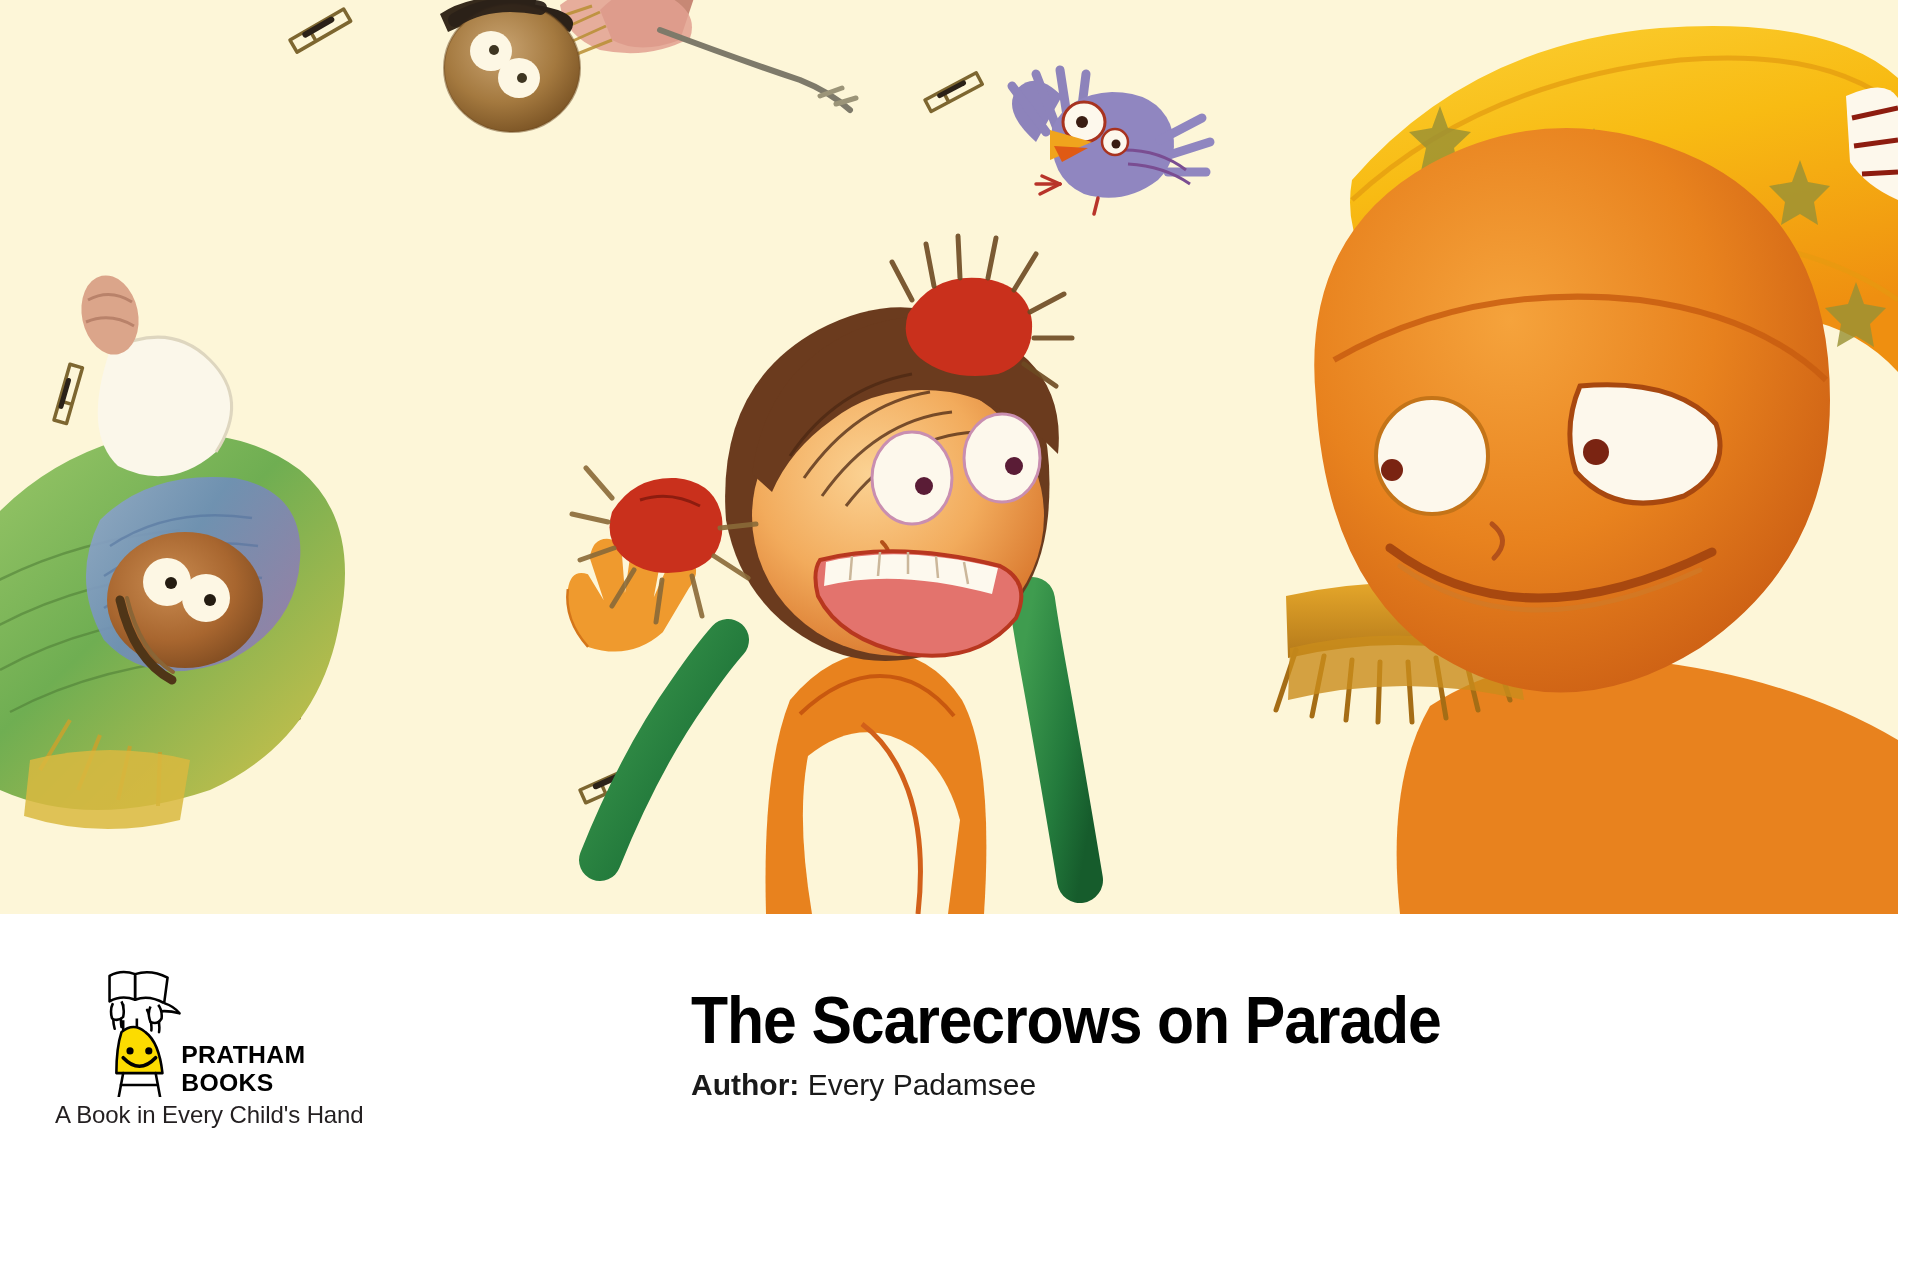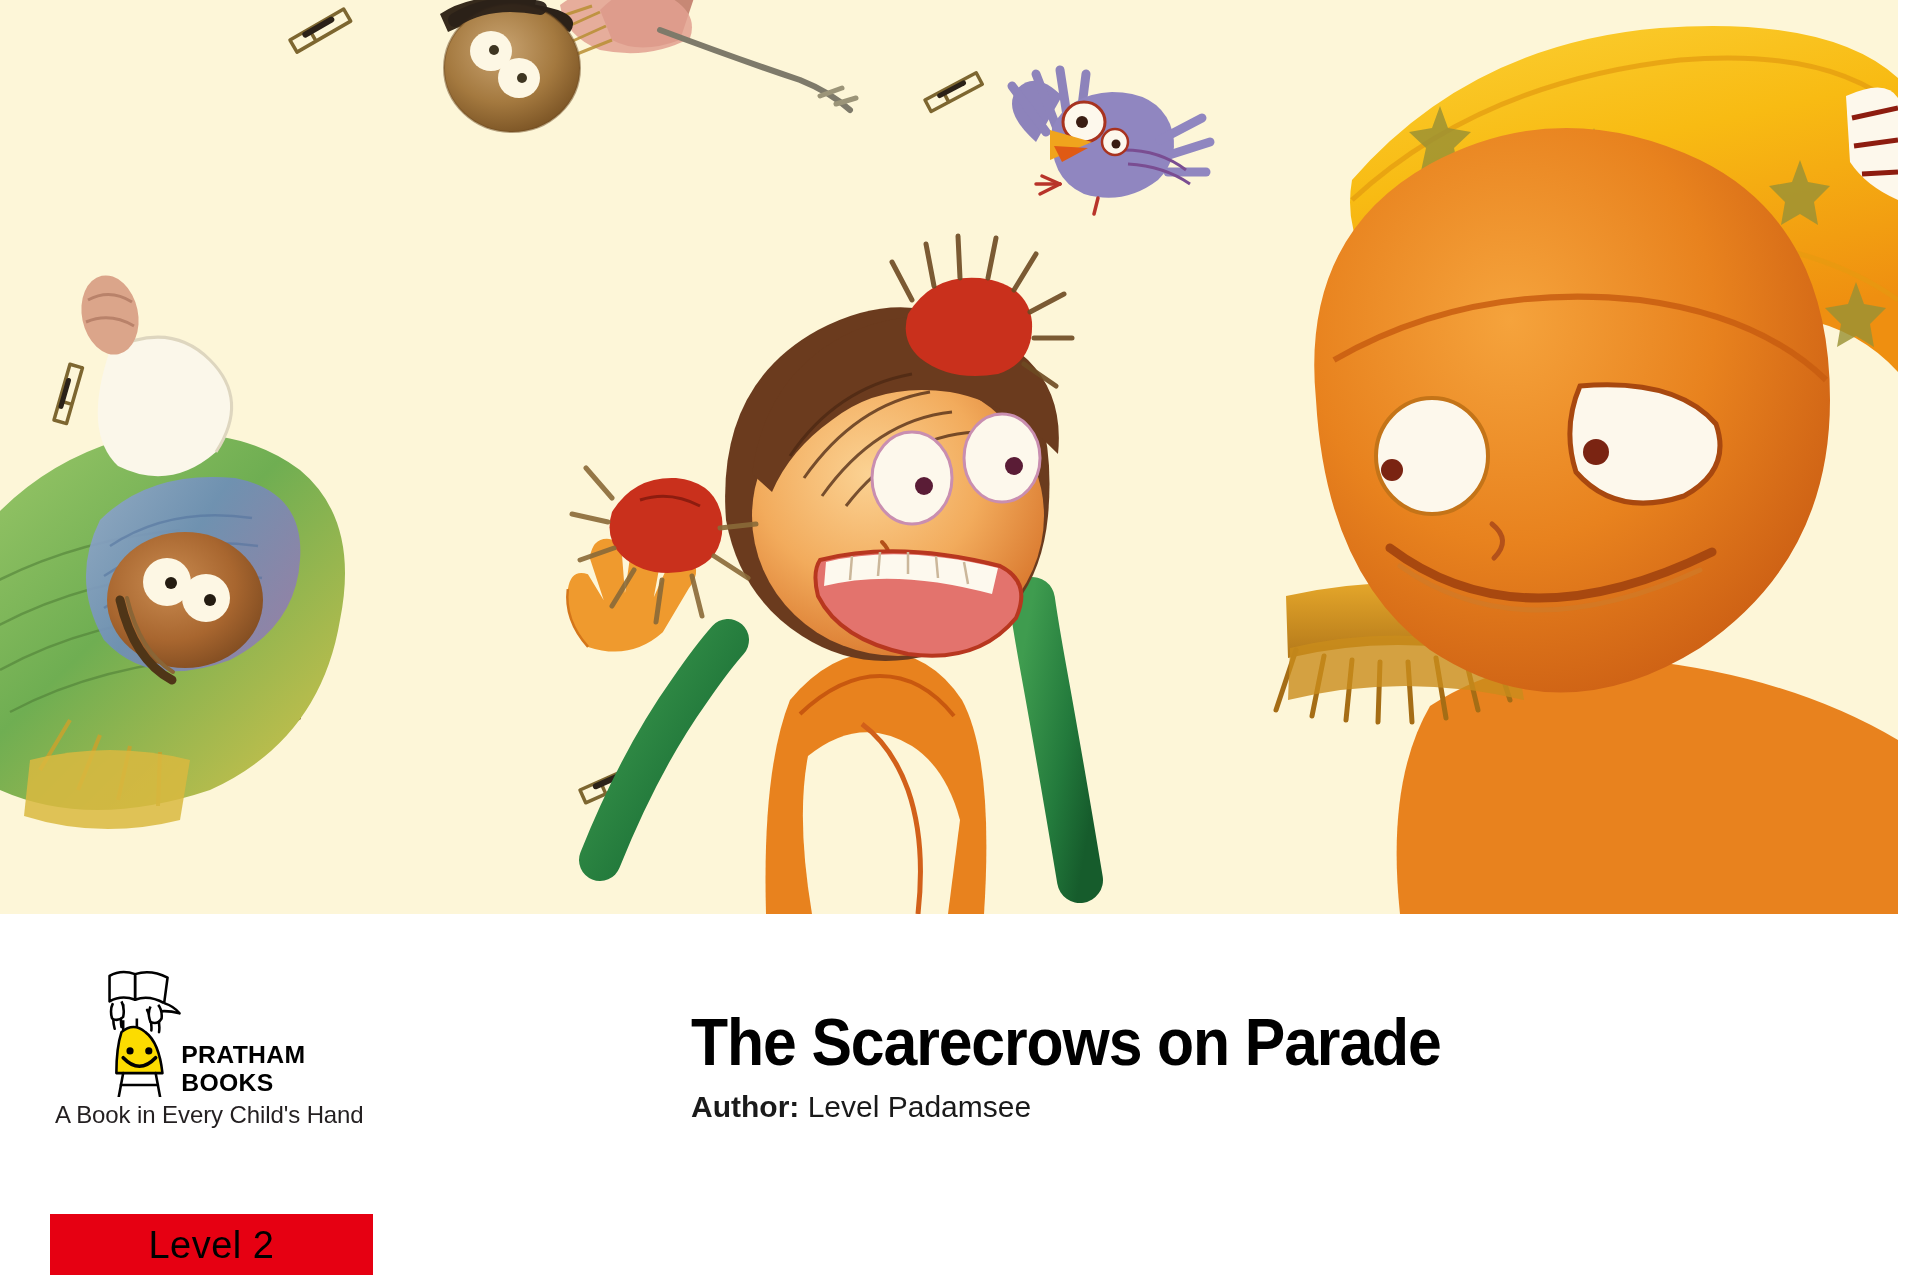--- a/index.html
+++ b/index.html
@@ -82,21 +82,21 @@
     font-size: 38px;
     color: #000000;
     line-height: 1;
     letter-spacing: 0.5px;
   }
 
   
   #title-block {
     position: absolute;
     left: 691px;
-    top: 95px;
+    top: 73px;
     width: 1100px;
   }
   #book-title {
     margin: 0;
     font-size: 66px;
     font-weight: bold;
     color: #000000;
     line-height: 1.02;
     letter-spacing: -1.2px;
     white-space: nowrap;
@@ -459,26 +459,23 @@
         <circle cx="68" cy="96" r="4.2"></circle>
         <circle cx="90" cy="96" r="4.2"></circle>
       </g>
       <path d="M60 104 Q79 124 98 104" stroke="#000000" stroke-width="4.2" fill="none" stroke-linecap="round"></path>
       <text x="128" y="110" font-family="Liberation Sans, sans-serif" font-size="29" font-weight="bold" fill="#000000" letter-spacing="0.4">PRATHAM</text>
       <text x="128" y="143" font-family="Liberation Sans, sans-serif" font-size="29" font-weight="bold" fill="#000000" letter-spacing="0.4">BOOKS</text>
     </svg>
     <div id="publisher-tagline">A Book in Every Child's Hand</div>
   </div>
 
-  <div id="level-badge">
-    <span id="level-badge-label">Level 2</span>
-  </div>
 
   <div id="title-block">
     <h1 id="book-title">The Scarecrows on Parade</h1>
 
     <div class="credit-line">
       <span class="credit-label">Author:</span>
-      <span class="credit-value">Level Padamsee</span>
+      <span class="credit-value">Every Padamsee</span>
     </div>
 
   </div>
 </div>
 
 </body></html>

